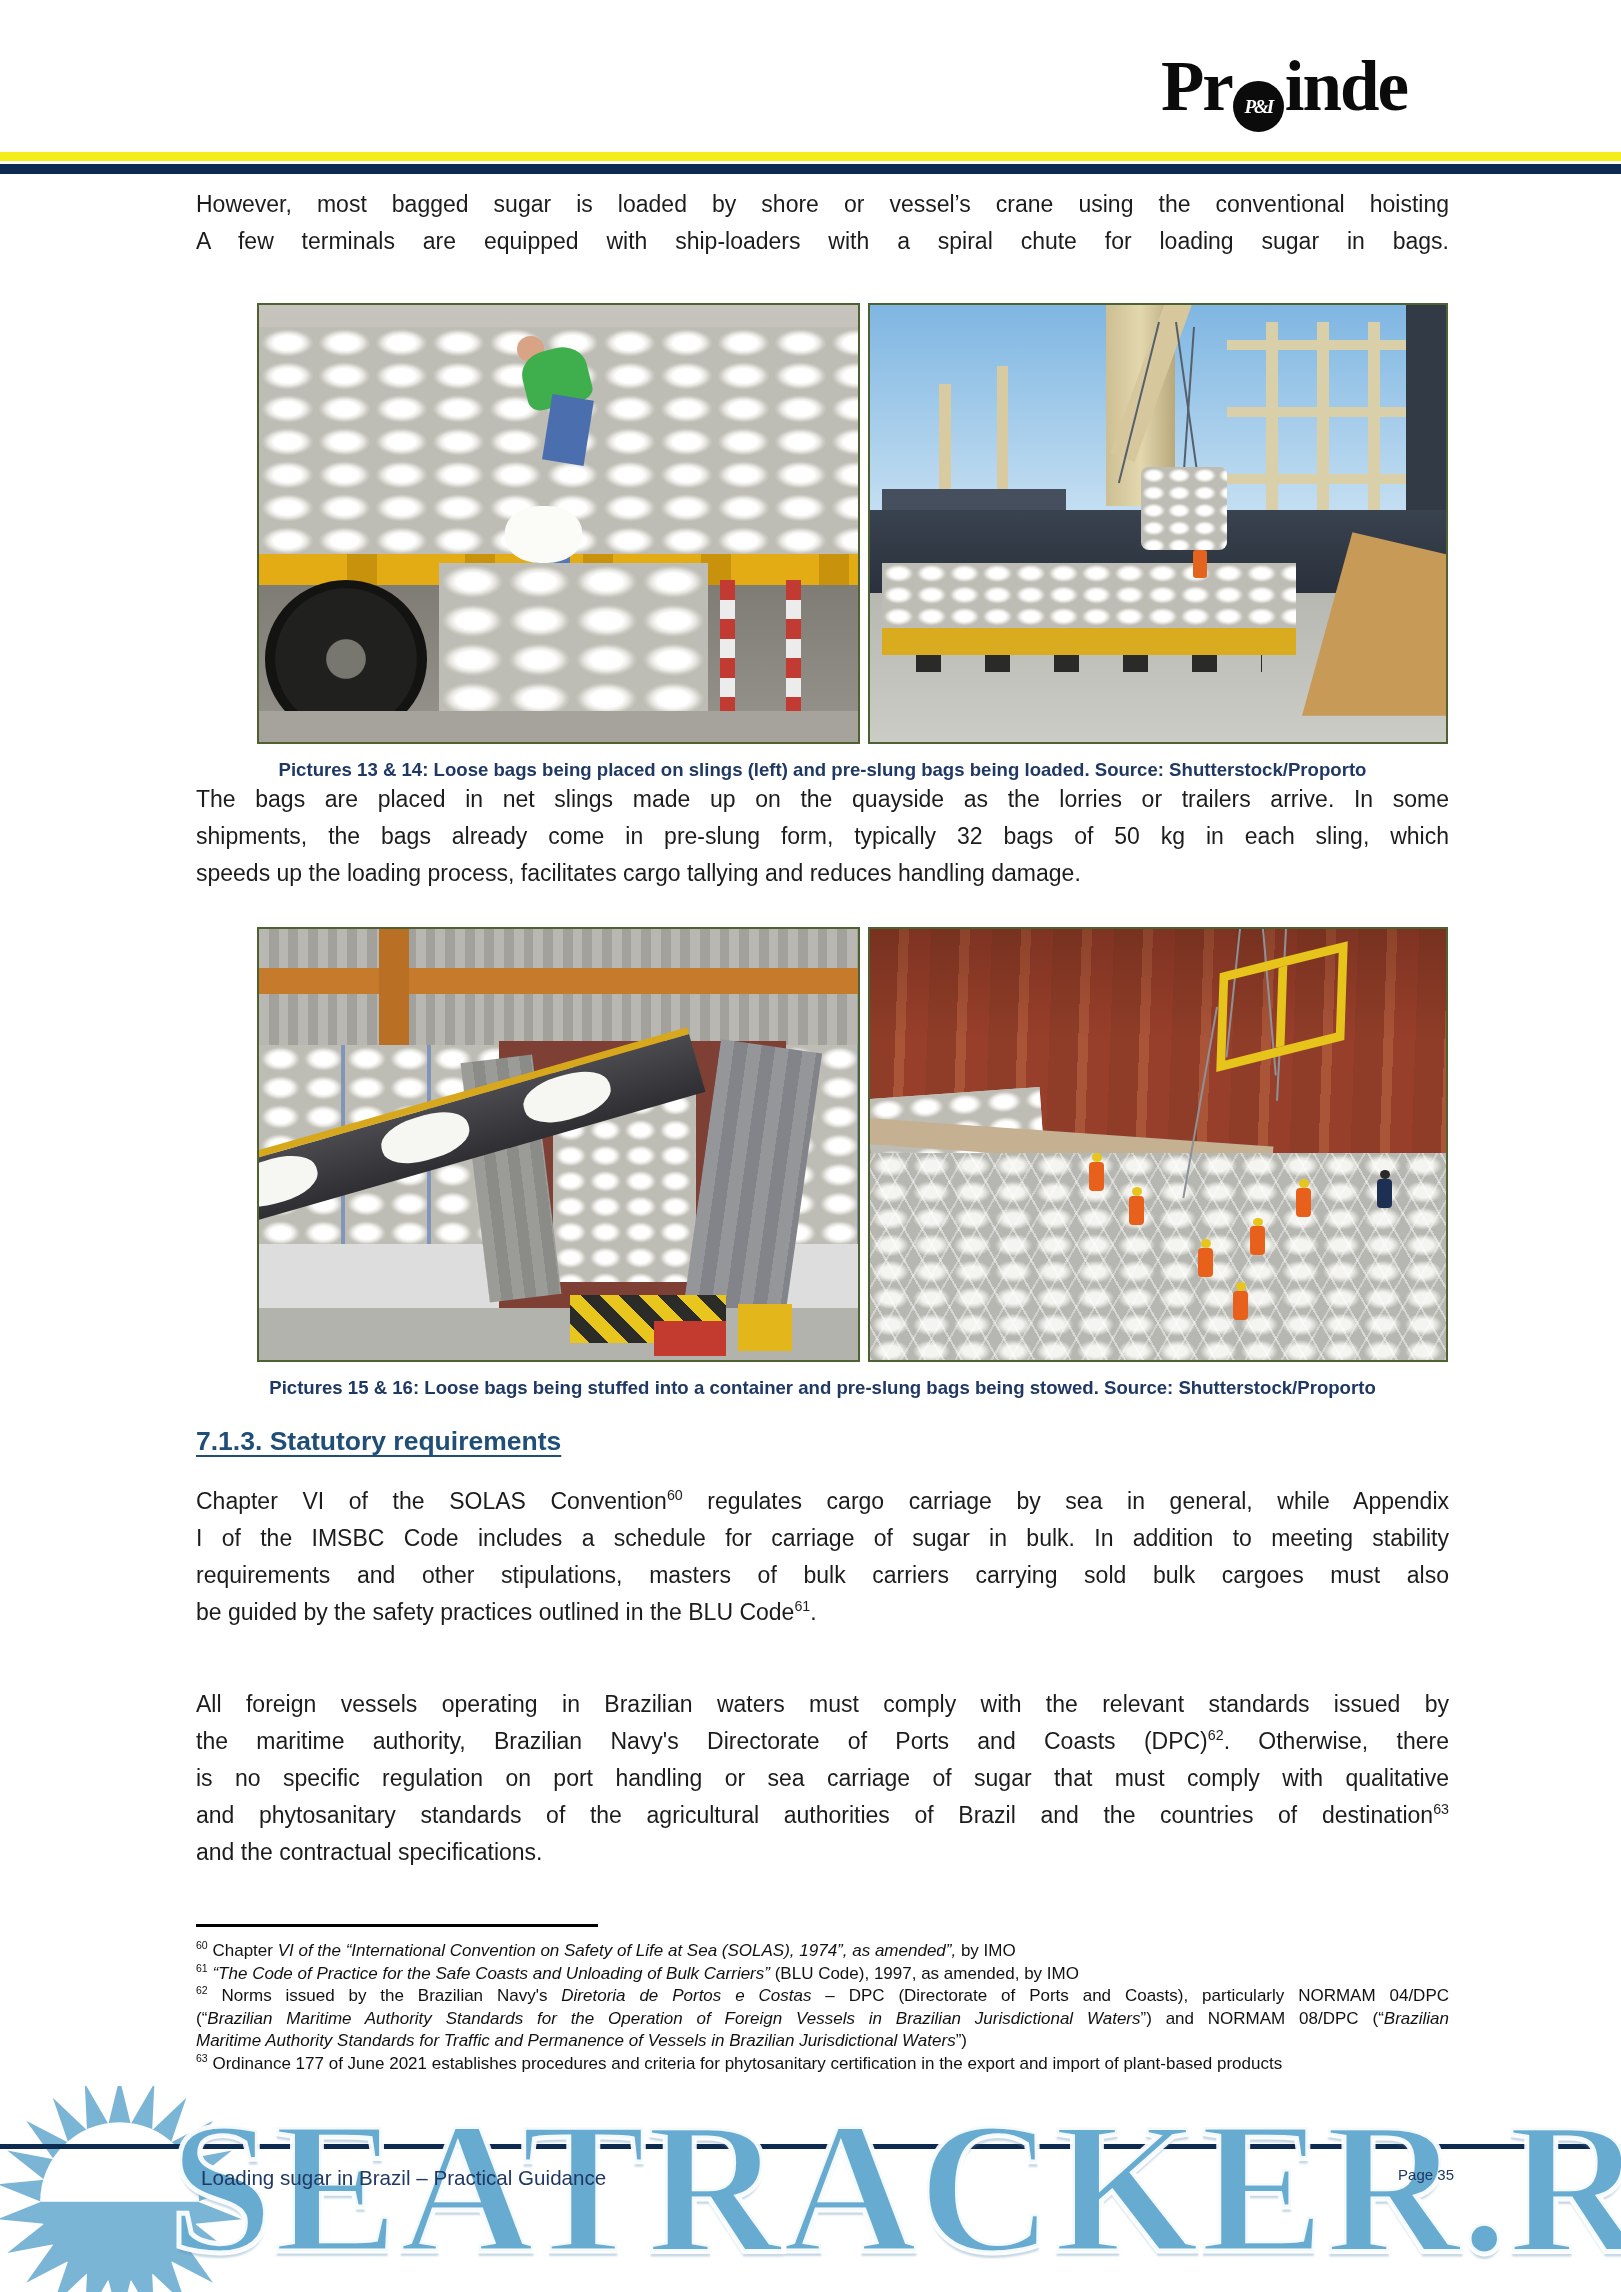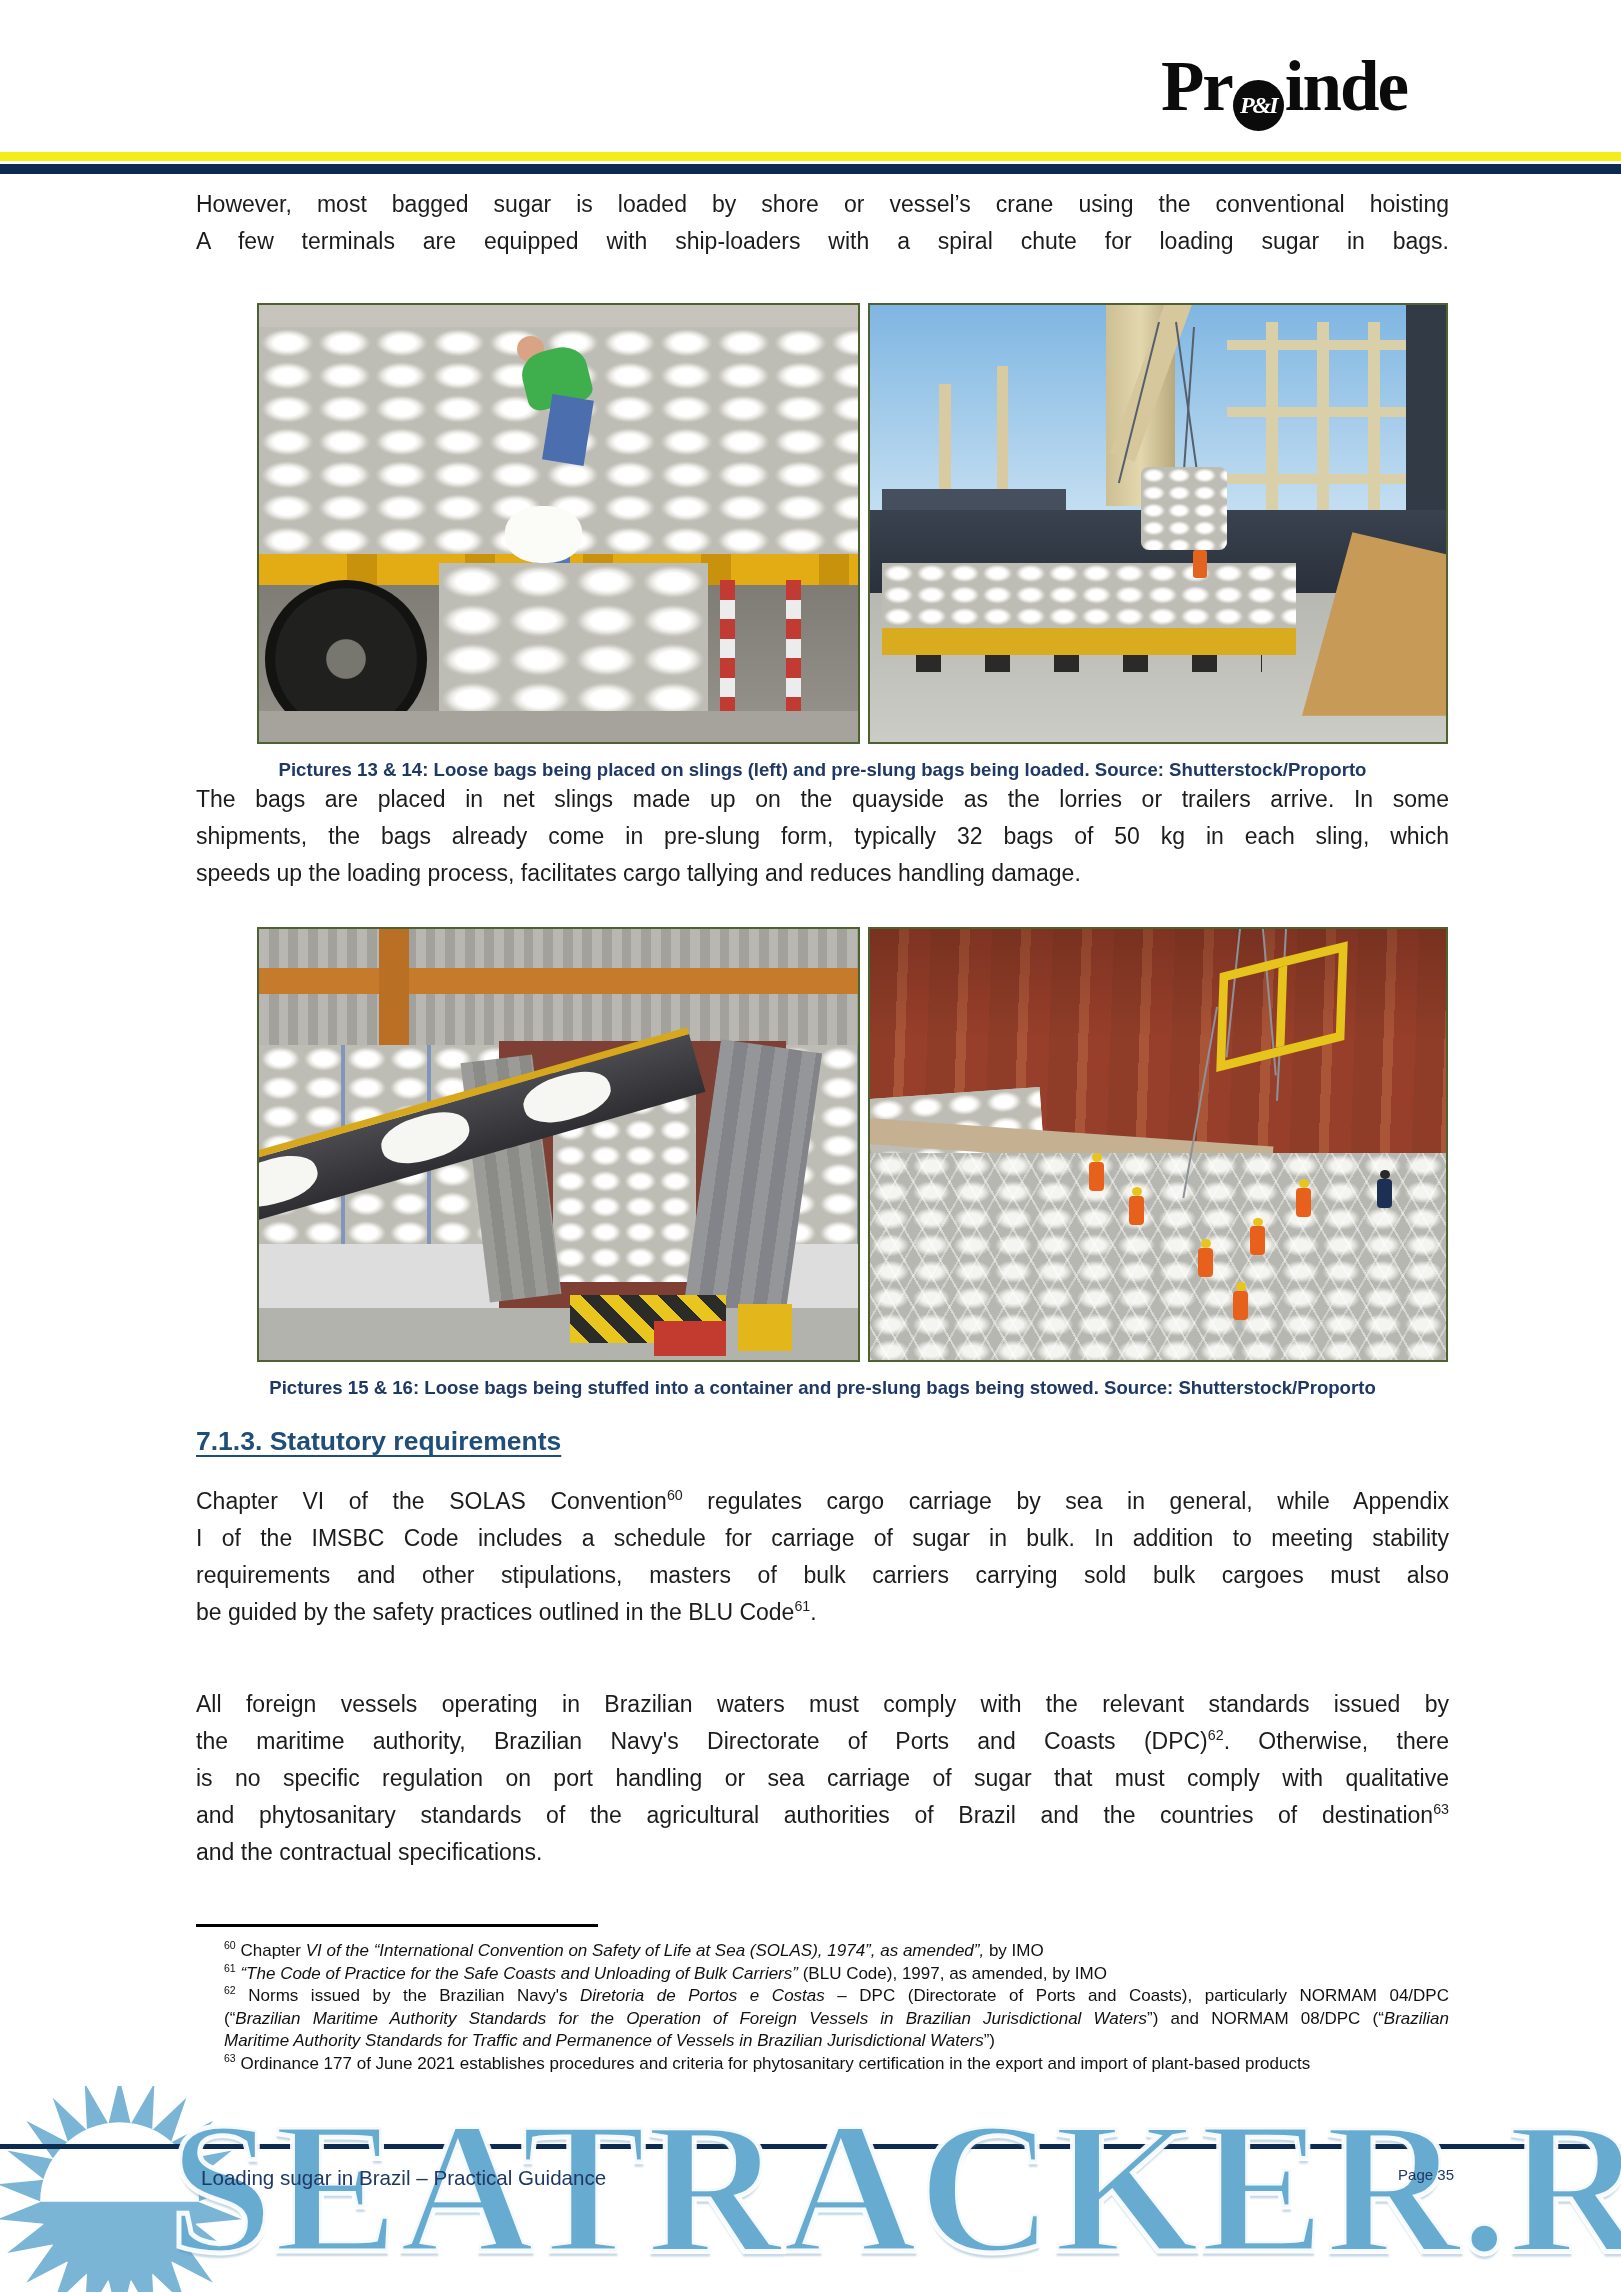--- a/index.html
+++ b/index.html
@@ -3,21 +3,21 @@
 <meta charset="utf-8">
 <style>
   html,body{margin:0;padding:0;background:#888;}
   .page{position:relative;width:1621px;height:2293px;background:#ffffff;overflow:hidden;
         font-family:"Liberation Sans",sans-serif;color:#1c1c1c;}
 
   
   .logo{position:absolute;top:51px;right:214px;font-family:"Liberation Serif",serif;
         font-weight:900;font-size:71px;letter-spacing:-2px;color:#0b0b0b;line-height:1;}
   .logo .badge{display:inline-block;width:51px;height:51px;border-radius:50%;background:#0b0b0b;
-        color:#fff;font-size:24px;font-style:italic;font-weight:700;line-height:51px;text-align:center;
+        color:#fff;font-size:19px;font-style:italic;font-weight:700;line-height:51px;text-align:center;
         vertical-align:baseline;transform:translateY(2.9px);margin:0 1px;}
   .rule-yellow{position:absolute;top:152px;left:0;width:100%;height:8.8px;background:#f3ee18;}
   .rule-navy{position:absolute;top:164px;left:0;width:100%;height:9.8px;background:#0d2a50;}
 
   
   .main{position:absolute;left:196px;top:186px;width:1253px;}
   .para{font-size:23px;line-height:37px;color:#1c1c1c;}
   .pline{text-align:justify;text-align-last:justify;}
   .pline.last{text-align-last:left;}
   sup{font-size:62%;line-height:0;vertical-align:super;}
@@ -118,21 +118,21 @@
   .worker.navy{background:#1d2f52;}
   .worker.navy::before{background:#2a2a2a;}
 
   
   .heading{margin-top:27.4px;font-size:26.5px;font-weight:bold;color:#1f4e79;
            text-decoration:underline;text-decoration-thickness:2px;text-underline-offset:4.9px;height:33px;}
   .p3{margin-top:23.5px;}
   .p4{margin-top:55px;}
   .fnrule{margin-top:53px;margin-left:0;width:402px;height:2.9px;background:#000;}
   .footnotes{margin-top:13.7px;font-size:17px;line-height:22.5px;color:#111;}
-  .fn .fl{text-align:justify;text-align-last:justify;margin-left:28px;}
+  .fn .fl{text-align:justify;text-align-last:justify;}
   .fn .fl.last{text-align-last:left;}
   .it{font-style:italic;}
 
   
   .rule-navy2{position:absolute;top:2144px;left:0;width:100%;height:4.9px;background:#0d2a50;z-index:2;}
   .watermark{position:absolute;left:169px;top:2094px;z-index:3;white-space:nowrap;
      font-family:"Liberation Serif",serif;font-weight:900;font-size:188px;line-height:1;
      color:#68abd0;-webkit-text-stroke:4.9px rgba(255,255,255,.93);letter-spacing:0px;
      text-shadow:0 4.9px 2px rgba(90,140,175,.35);}
   .footer-left{position:absolute;left:201px;top:2166px;font-size:20.6px;color:#1f3864;z-index:4;}

